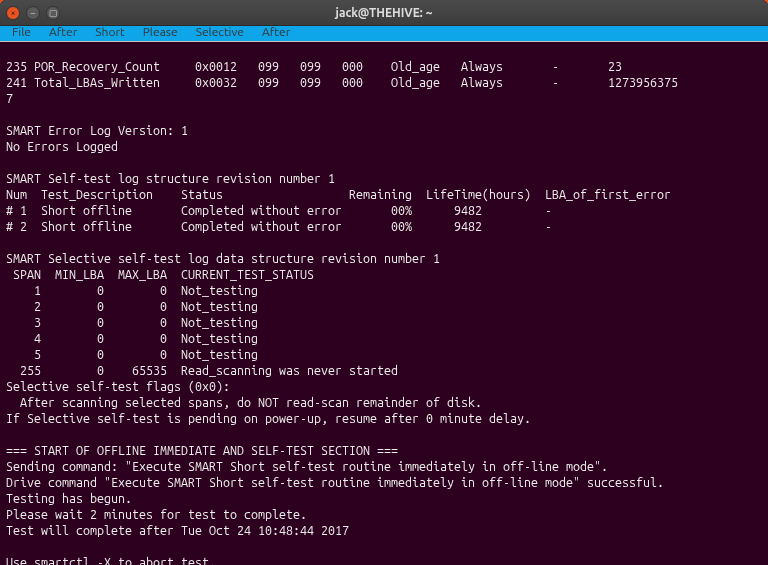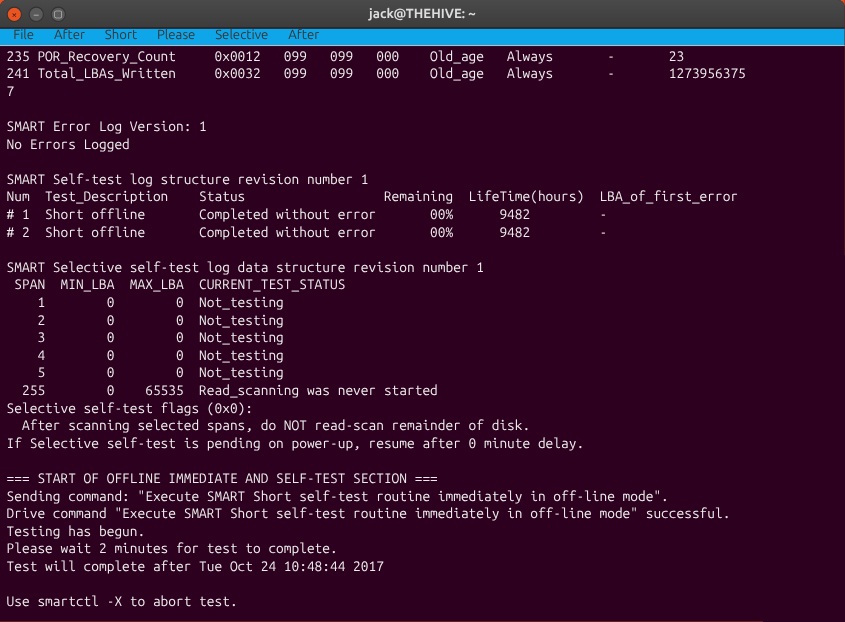--- a/index.html
+++ b/index.html
@@ -72,21 +72,21 @@
     cursor: pointer;
     font-size: 12px;
   }
   .terminal {
     flex: 1;
     background: #2c001e;
     color: #eeeeec;
     font-family: "Ubuntu Mono", "DejaVu Sans Mono", monospace;
     font-size: 12.5px;
     line-height: 16px;
-    padding: 1px 6px 4px 6px;
+    padding: 16px 6px 4px 6px;
     white-space: pre;
     overflow: hidden;
   }
 </style>
 </head>
 <body>
 
 <div class="window">
 
   <div class="titlebar">

